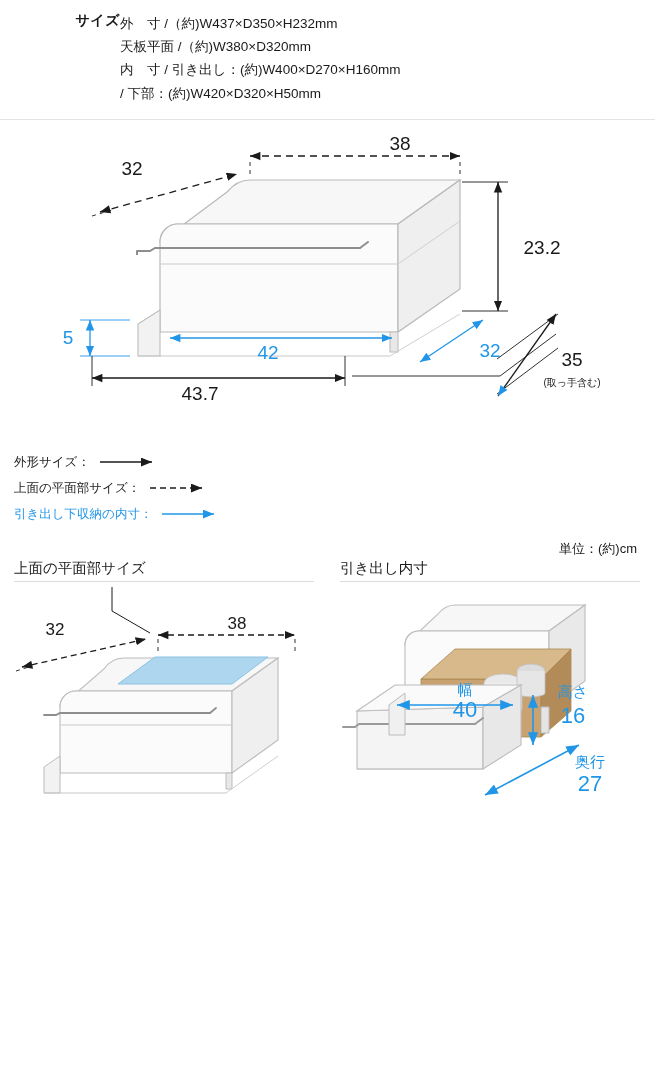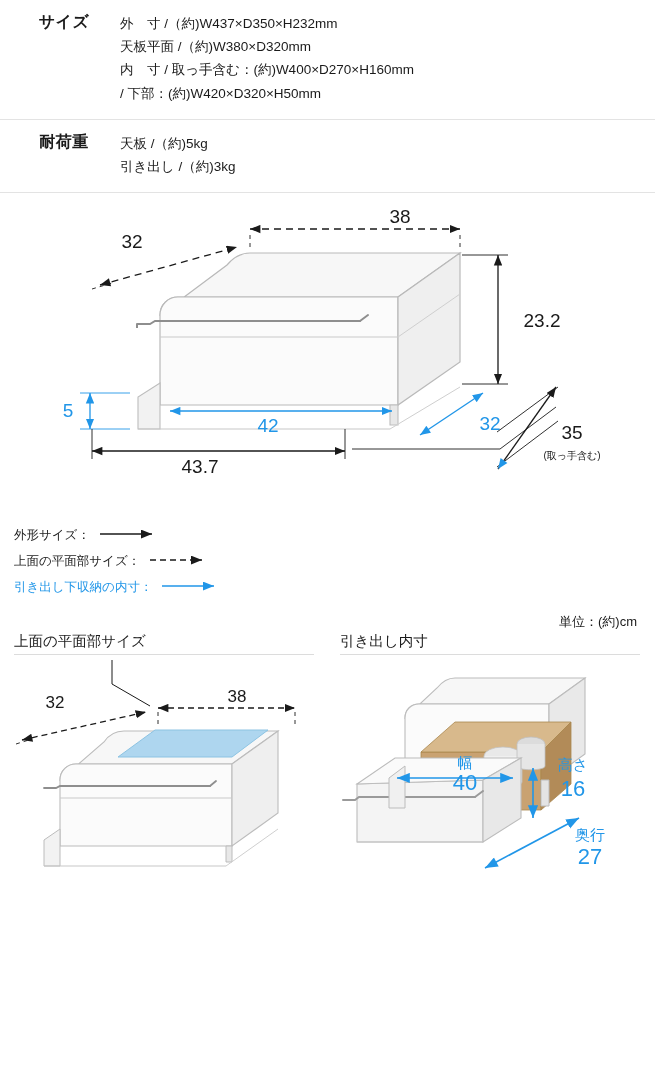--- a/index.html
+++ b/index.html
@@ -19,26 +19,26 @@
   
   .spec-table {
     width: 100%;
     border-collapse: collapse;
     font-size: 13.5px;
   }
   .spec-table tr { border-bottom: 1px solid #e3e3e3; }
   .spec-table tr:first-child { border-top: none; }
   .spec-table th {
     width: 120px;
-    text-align: center;
+    text-align: right;
     vertical-align: top;
     font-weight: bold;
     padding: 12px 0 14px 8px;
     color: #1a1a1a;
-    font-size: 16px;
+    font-size: 14px;
     letter-spacing: 0.5px;
   }
   .spec-table td {
     vertical-align: top;
     padding: 12px 8px 14px 0;
     color: #1a1a1a;
     line-height: 1.72;
     font-size: 13.5px;
   }
   .spec-line { white-space: nowrap; }
@@ -52,20 +52,21 @@
   }
   .legend {
     position: relative;
     width: 655px;
     height: 105px;
     font-size: 12.5px;
   }
   .legend-row {
     position: absolute;
     display: flex;
+    align-items: center;
   }
   .legend-label { margin-right: 6px; white-space: nowrap; }
   .legend-blue { color: #2196e8; }
 
   .unit-note {
     position: absolute;
     right: 18px;
     top: 62px;
     font-size: 13px;
     color: #1a1a1a;
@@ -96,29 +97,22 @@
 
 <div class="page">
 
   <table class="spec-table">
     <tbody>
       <tr>
         <th>サイズ</th>
         <td>
           <div class="spec-line">外　寸 /（約)W437×D350×H232mm</div>
           <div class="spec-line">天板平面 /（約)W380×D320mm</div>
-          <div class="spec-line">内　寸 / 取っ手含む：(約)W400×D270×H160mm</div>
+          <div class="spec-line">内　寸 / 引き出し：(約)W400×D270×H160mm</div>
           <div class="spec-line">/ 下部：(約)W420×D320×H50mm</div>
-        </td>
-      </tr>
-      <tr>
-        <th>耐荷重</th>
-        <td>
-          <div class="spec-line">天板 /（約)5kg</div>
-          <div class="spec-line">引き出し /（約)3kg</div>
         </td>
       </tr>
     </tbody>
   </table>
 
   <div class="diagram">
     <svg width="655" height="330" viewBox="0 0 655 330">
       <defs>
         <marker id="arrB" markerWidth="9" markerHeight="9" refX="8" refY="3.2" orient="auto">
           <path d="M0,0 L8,3.2 L0,6.4 z" fill="#1a1a1a"></path>

